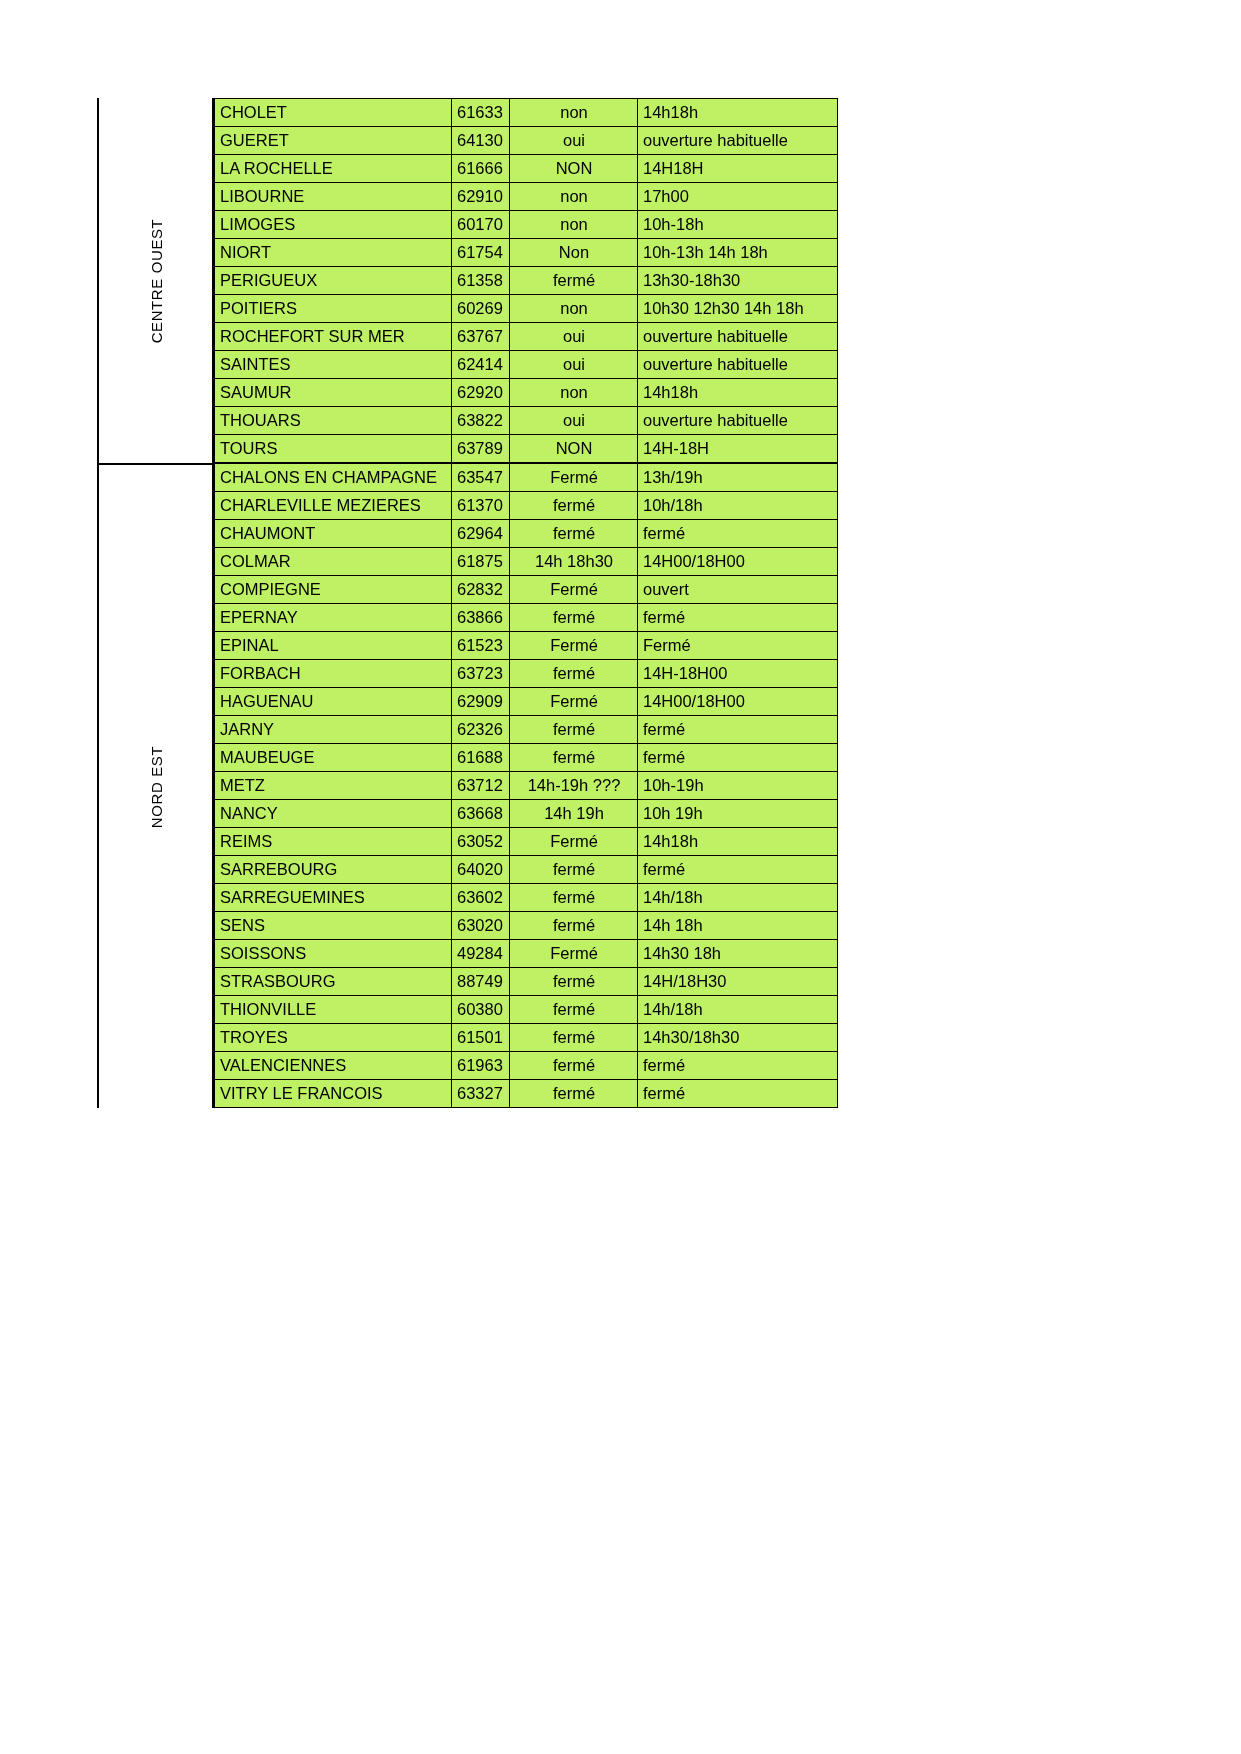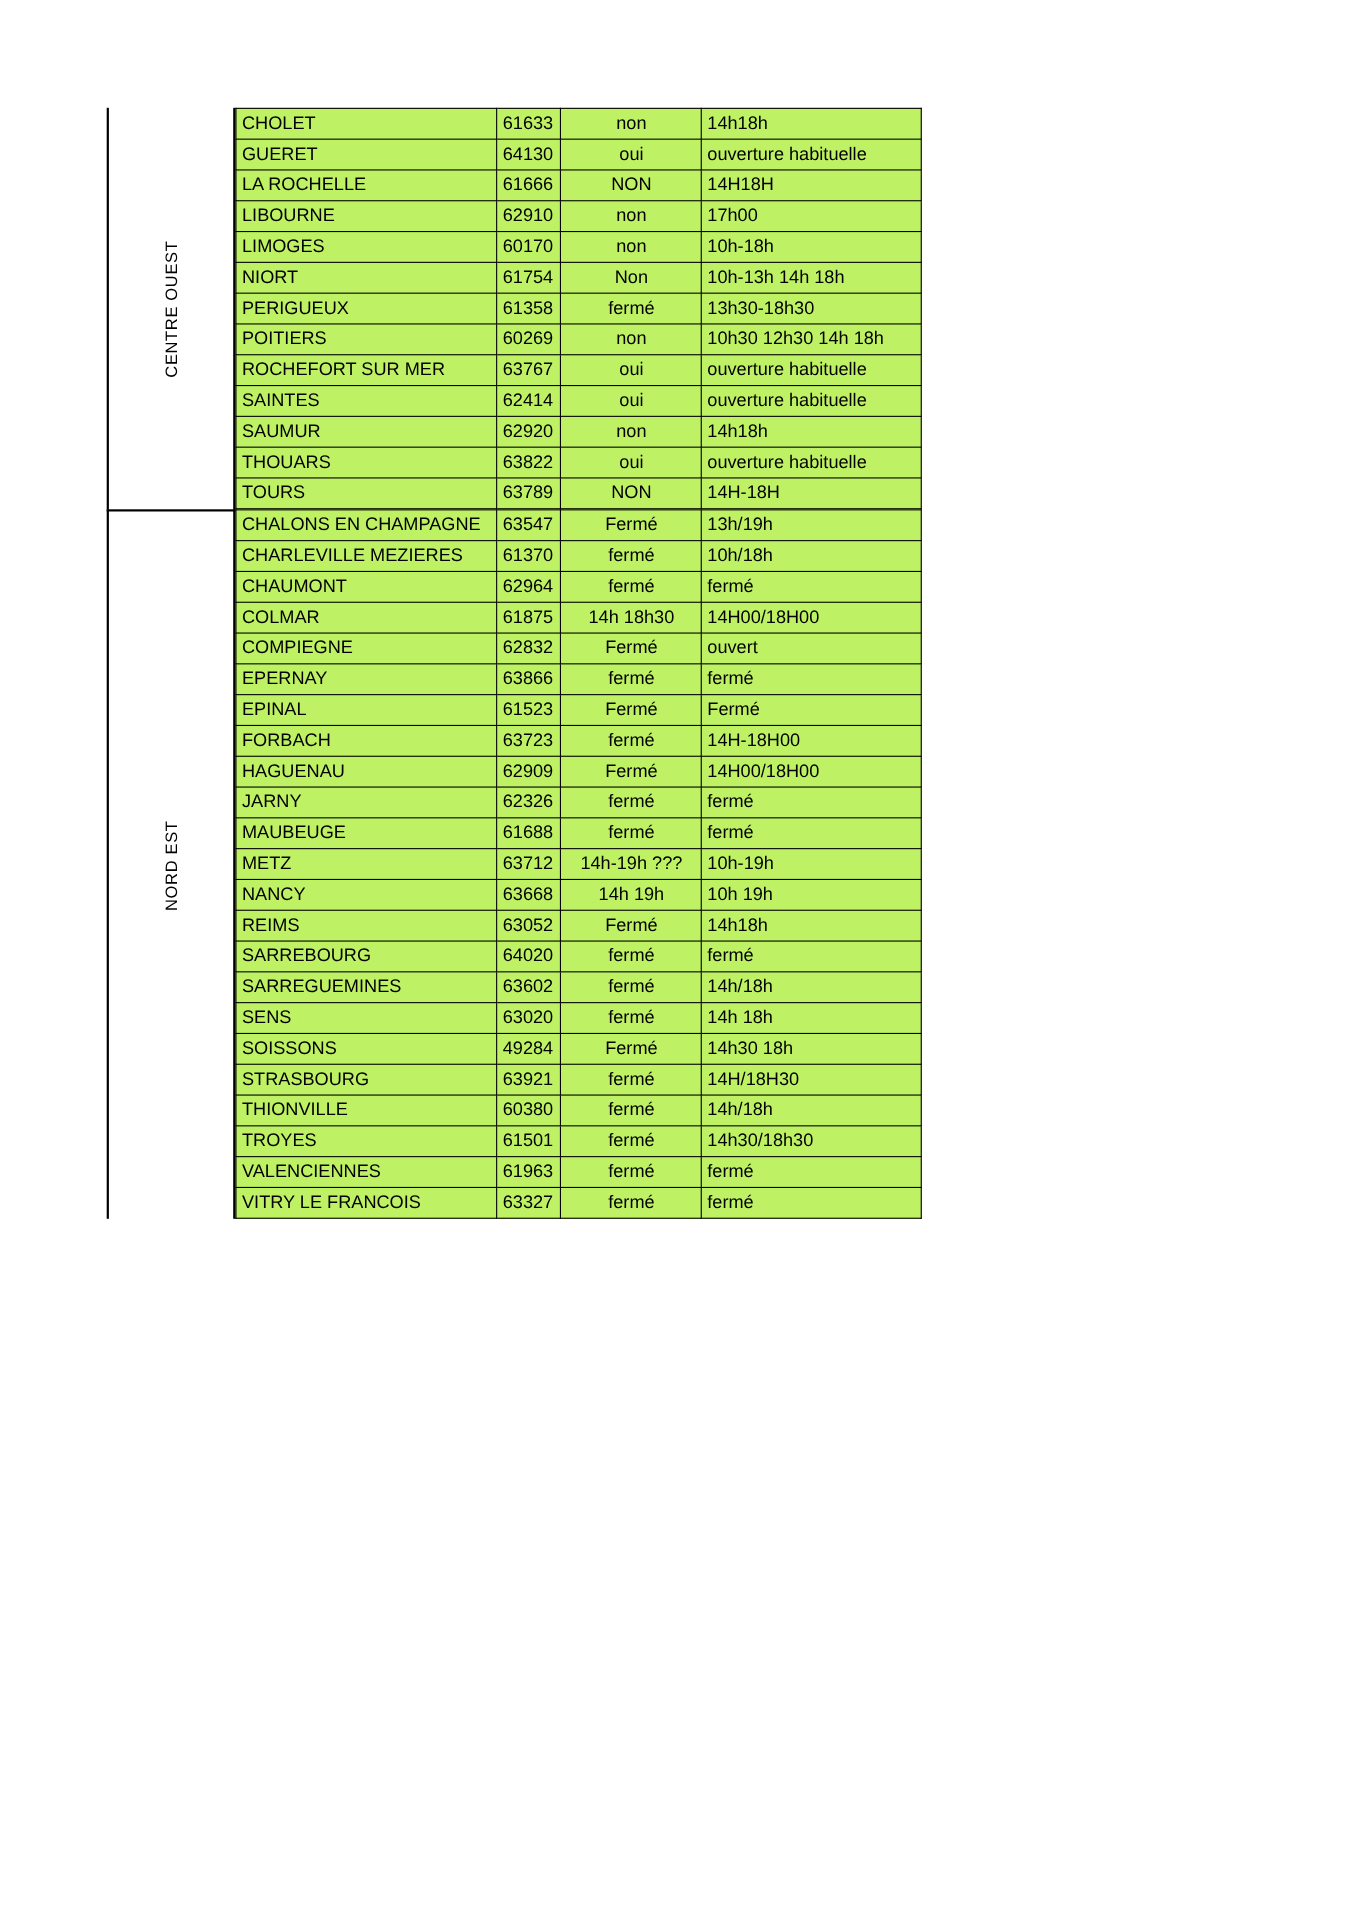--- a/index.html
+++ b/index.html
@@ -311,21 +311,21 @@
               <td class="hours pre"> 14h 18h</td>
             </tr>
             <tr>
               <td class="city">SOISSONS</td>
               <td class="code">49284</td>
               <td class="mid">Fermé</td>
               <td class="hours">14h30 18h</td>
             </tr>
             <tr>
               <td class="city">STRASBOURG</td>
-              <td class="code">63921</td>
+              <td class="code">88749</td>
               <td class="mid">fermé</td>
               <td class="hours">14H/18H30</td>
             </tr>
             <tr>
               <td class="city">THIONVILLE</td>
               <td class="code">60380</td>
               <td class="mid">fermé</td>
               <td class="hours">14h/18h</td>
             </tr>
             <tr>

